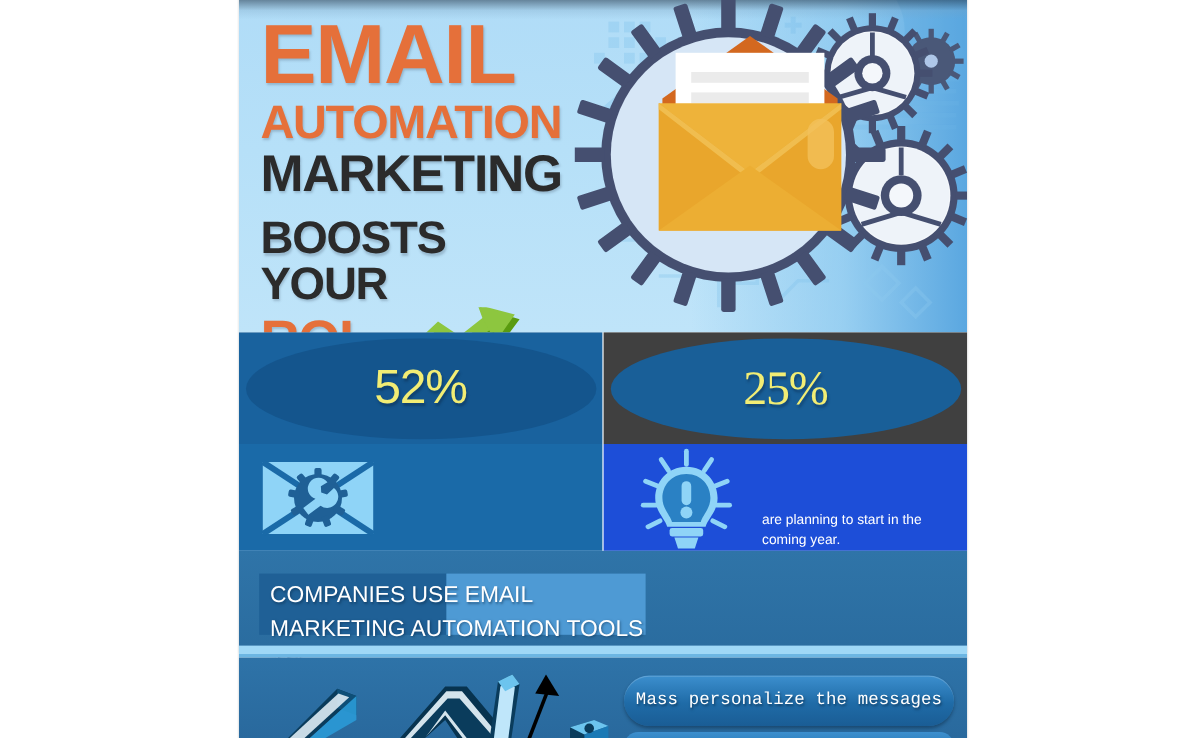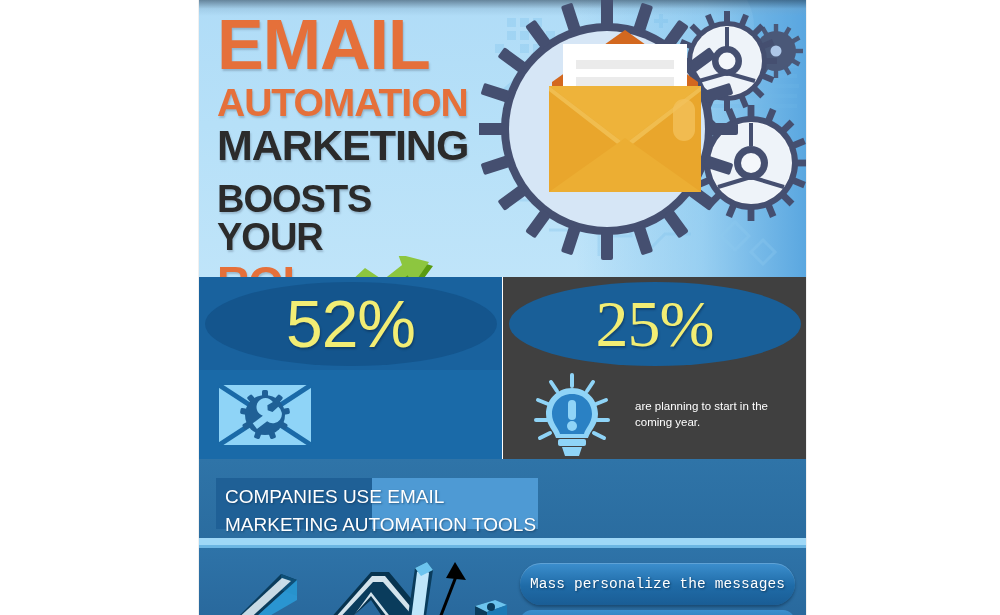--- a/index.html
+++ b/index.html
@@ -54,27 +54,27 @@
   .stat.right .num-zone{ background:#404040;font-family:Liberation Serif, serif; }
   .num-ellipse{
     position:absolute; left:50%; top:50%; transform:translate(-50%,-50%);
     width:292px; height:84px; border-radius:50%;
   }
   .stat.left  .num-ellipse{ background:#14558d; }
   .stat.right .num-ellipse{ background:#195f98; }
   .num{
     position:absolute; left:0; top:0; width:100%; height:93px;
     display:flex; align-items:center; justify-content:center;
-    font-size:66px; color:#f2ed74; letter-spacing:-1px;
+    font-size:40px; color:#f2ed74; letter-spacing:-1px;
     text-shadow:1px 2px 2px rgba(10,40,70,.45);
     font-weight:normal;
   }
   .desc-zone{ position:absolute; left:0; top:93px; width:100%; height:89px; display:flex; align-items:center; }
   .stat.left  .desc-zone{ background:#1a6aa8; }
-  .stat.right .desc-zone{ background:#404040; }
+  .stat.right .desc-zone{ background:#1d4ed8;align-items:flex-end; }
   .stat-icon{ flex:0 0 auto; margin-left:18px; }
   .stat.right .stat-icon{ margin-left:28px; }
   .desc{ color:#ffffff; font-size:11.5px; line-height:1.38; margin-left:12px; max-width:172px; }
   .stat.right .desc{ margin-left:22px; max-width:160px; }
 
   
   .banner-sec{
     position:absolute; left:0; top:459px; width:607px; height:85px;
     background:linear-gradient(180deg,#2f74a8 0%, #2a6c9f 100%);
   }

